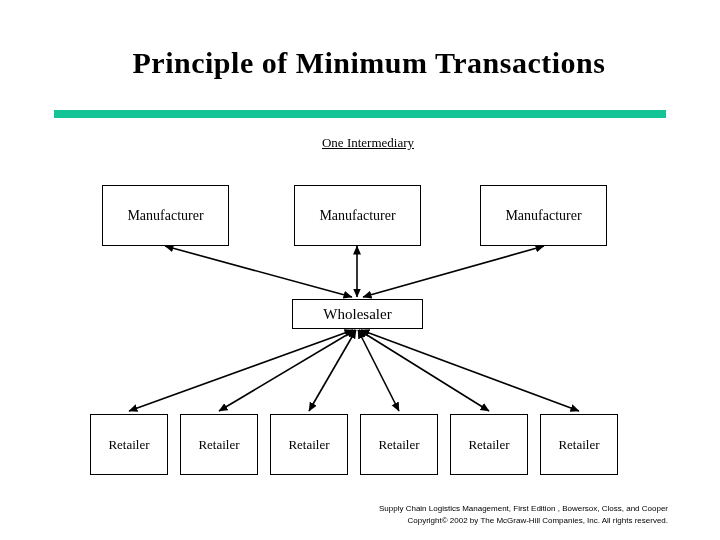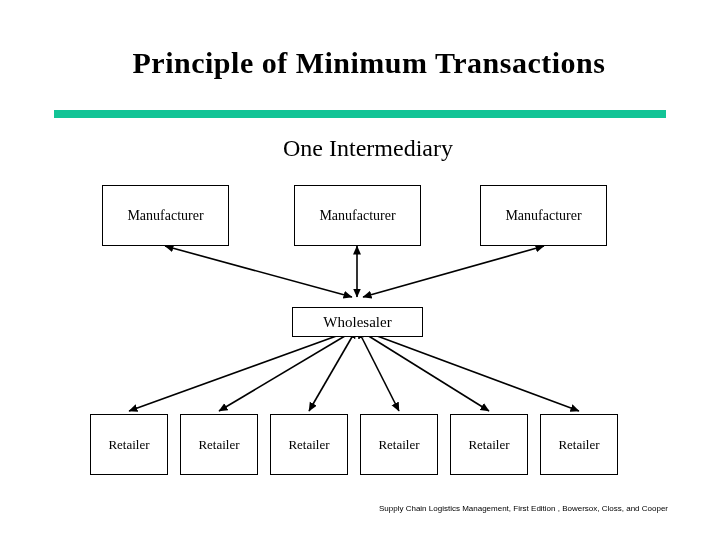--- a/index.html
+++ b/index.html
@@ -38,40 +38,41 @@
     background: #12c496;
   }
   .subtitle {
     position: absolute;
     top: 135px;
     left: 0;
     width: 720px;
     padding-left: 16px;
     box-sizing: border-box;
     text-align: center;
-    font-size: 24px;
+    font-size: 13px;
     color: #000000;
+    text-decoration: underline;
   }
   .node-box {
     position: absolute;
     border: 1px solid #000000;
     background: #ffffff;
     display: flex;
     align-items: center;
     justify-content: center;
     font-size: 14px;
     color: #000000;
     box-sizing: border-box;
     text-align: center;
   }
   .manufacturer { top: 185px; width: 127px; height: 61px; }
   .m1 { left: 102px; }
   .m2 { left: 294px; }
   .m3 { left: 480px; }
-  .wholesaler { top: 299px; left: 292px; width: 131px; height: 30px; font-size: 15px; margin-top: 8px; }
+  .wholesaler { top: 299px; left: 292px; width: 131px; height: 30px; font-size: 15px; }
   .retailer { top: 414px; width: 78px; height: 61px; font-size: 13px; }
   .r1 { left: 90px; }
   .r2 { left: 180px; }
   .r3 { left: 270px; }
   .r4 { left: 360px; }
   .r5 { left: 450px; }
   .r6 { left: 540px; }
   .arrows {
     position: absolute;
     top: 0; left: 0;
@@ -154,15 +155,16 @@
   </div>
   <div class="node-box retailer r5">
     <span>Retailer</span>
   </div>
   <div class="node-box retailer r6">
     <span>Retailer</span>
   </div>
 
   <div class="footer">
     <div>Supply Chain Logistics Management, First Edition , Bowersox, Closs, and Cooper</div>
+    <div>Copyright© 2002 by The McGraw-Hill Companies, Inc. All rights reserved.</div>
   </div>
 
 </div>
 
 </body></html>

